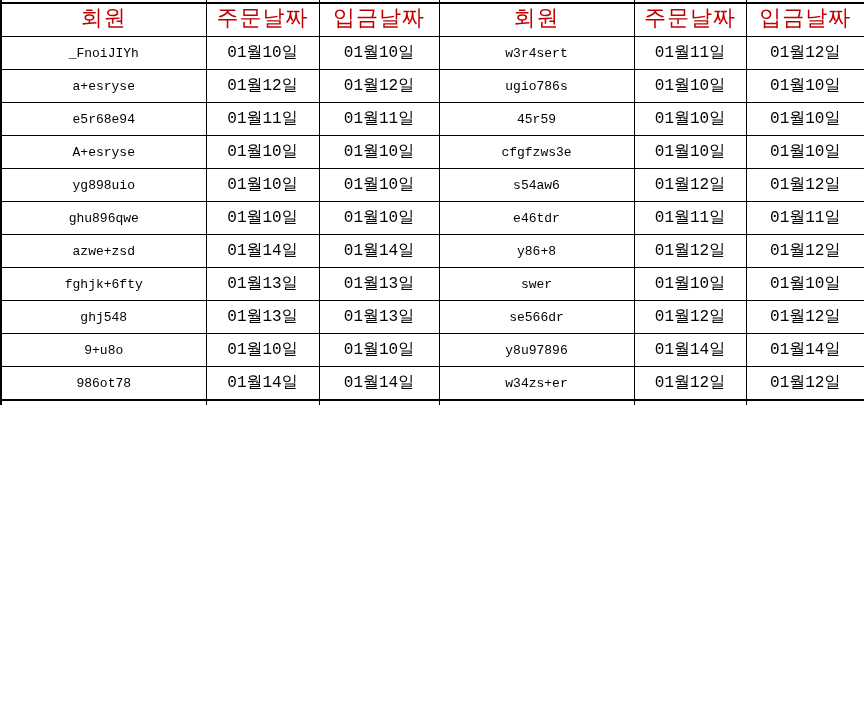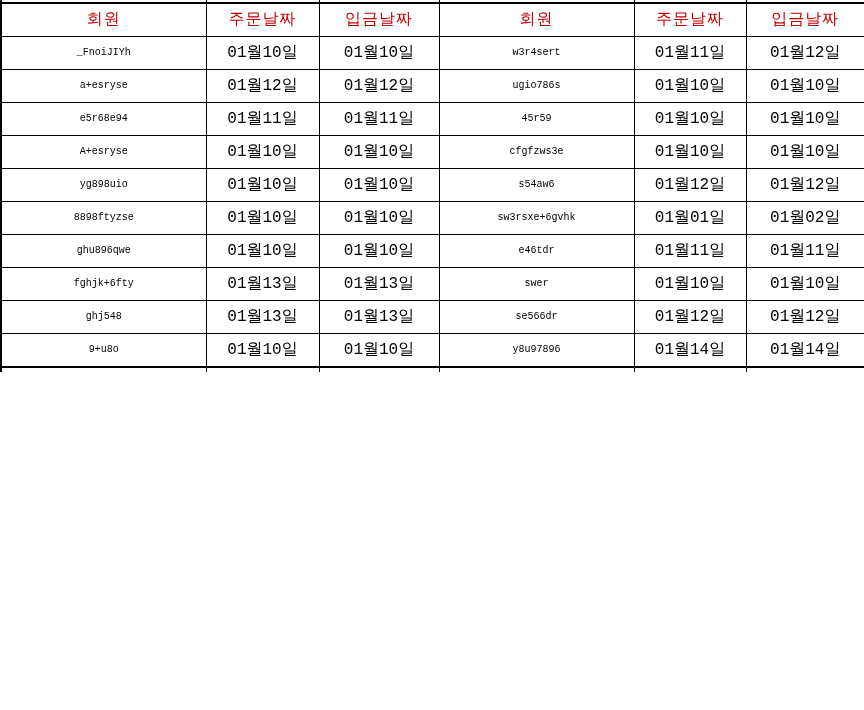--- a/index.html
+++ b/index.html
@@ -44,28 +44,28 @@
     border-bottom: 2px solid var(--border);
   }
   tr.sliver-bottom td {
     height: 4px;
     border-top: 2px solid var(--border);
     border-bottom: none;
   }
   tr.header-row td {
     height: 32px;
     color: var(--header-text);
-    font-size: 16px;
+    font-size: 22px;
     letter-spacing: 1px;
   }
   tbody.rows td {
     height: 32px;
   }
   tbody.rows td.member {
-    font-size: 10px;
+    font-size: 13px;
   }
 </style>
 </head>
 <body>
 
 <div class="sheet">
   <table class="orders">
     <colgroup>
       <col style="width:205px">
       <col style="width:113px">
@@ -127,34 +127,34 @@
         </tr>
         <tr>
           <td class="member">yg898uio</td>
           <td>01월10일</td>
           <td>01월10일</td>
           <td class="member">s54aw6</td>
           <td>01월12일</td>
           <td>01월12일</td>
         </tr>
         <tr>
-          <td class="member">8898ftyzse</td>
-          <td>01월10일</td>
-          <td>01월10일</td>
-          <td class="member">sw3rsxe+6gvhk</td>
-          <td>01월01일</td>
-          <td>01월02일</td>
-        </tr>
-        <tr>
           <td class="member">ghu896qwe</td>
           <td>01월10일</td>
           <td>01월10일</td>
           <td class="member">e46tdr</td>
           <td>01월11일</td>
           <td>01월11일</td>
+        </tr>
+        <tr>
+          <td class="member">azwe+zsd</td>
+          <td>01월14일</td>
+          <td>01월14일</td>
+          <td class="member">y86+8</td>
+          <td>01월12일</td>
+          <td>01월12일</td>
         </tr>
         <tr>
           <td class="member">fghjk+6fty</td>
           <td>01월13일</td>
           <td>01월13일</td>
           <td class="member">swer</td>
           <td>01월10일</td>
           <td>01월10일</td>
         </tr>
         <tr>
@@ -166,20 +166,28 @@
           <td>01월12일</td>
         </tr>
         <tr>
           <td class="member">9+u8o</td>
           <td>01월10일</td>
           <td>01월10일</td>
           <td class="member">y8u97896</td>
           <td>01월14일</td>
           <td>01월14일</td>
         </tr>
+        <tr>
+          <td class="member">986ot78</td>
+          <td>01월14일</td>
+          <td>01월14일</td>
+          <td class="member">w34zs+er</td>
+          <td>01월12일</td>
+          <td>01월12일</td>
+        </tr>
       </tbody>
     <tfoot>
       <tr class="sliver-bottom">
         <td></td>
         <td></td>
         <td></td>
         <td></td>
         <td></td>
         <td></td>
       </tr>

